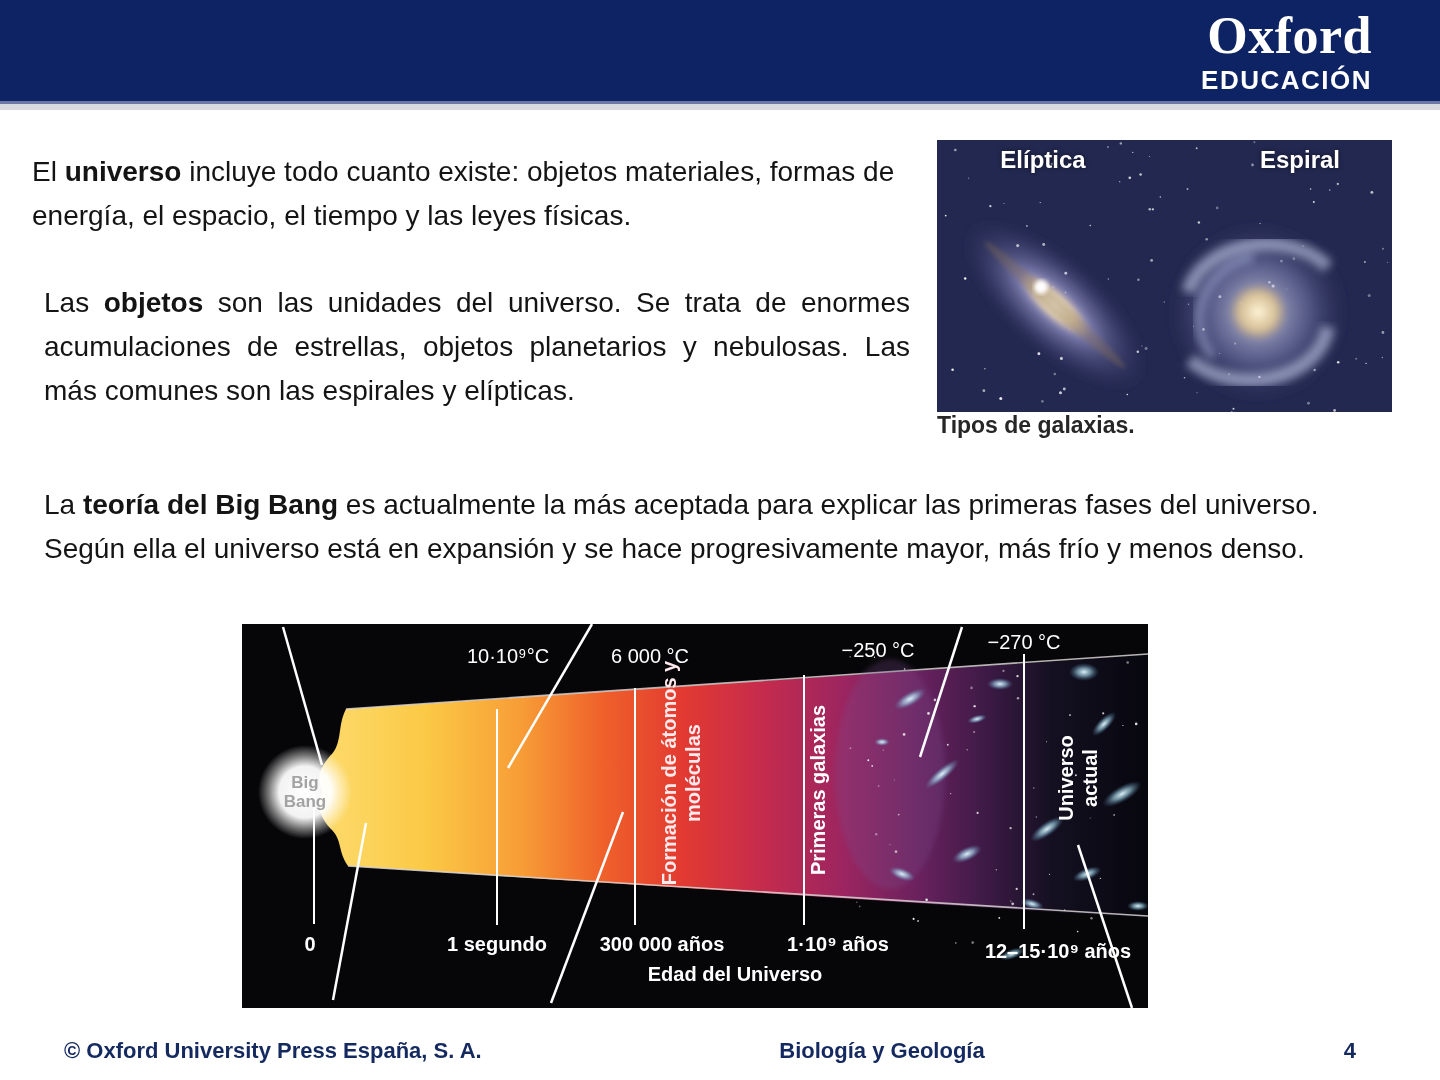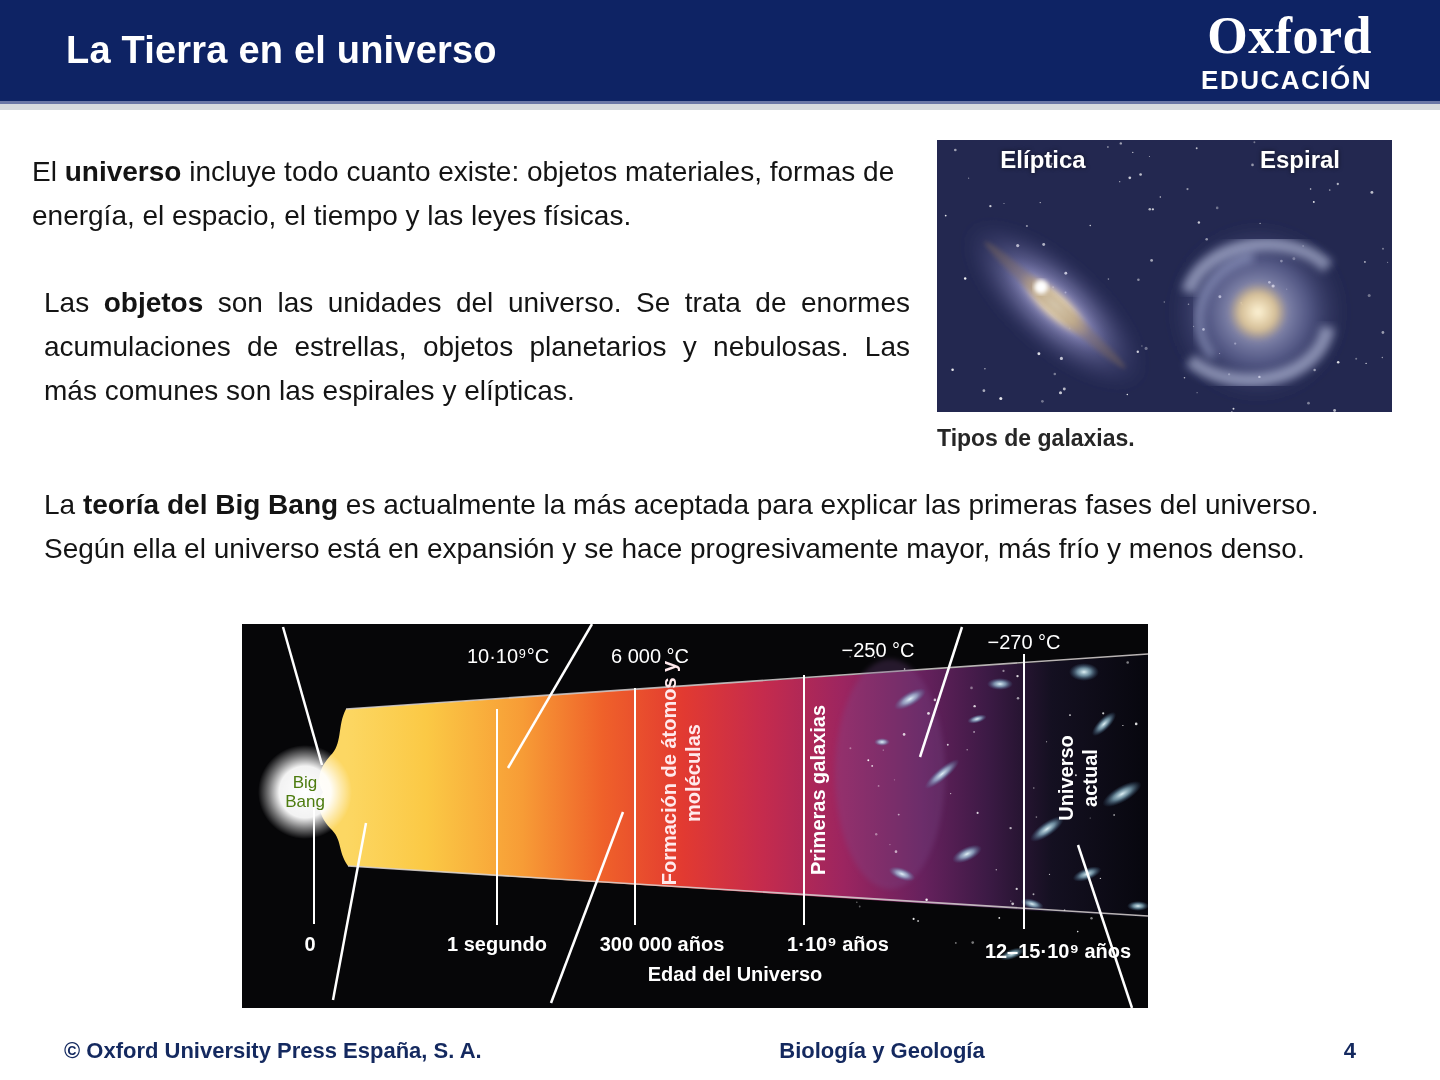--- a/index.html
+++ b/index.html
@@ -44,21 +44,21 @@
     position:relative;width:455px;height:272px;background:#232850;overflow:hidden;
   }
   .figure-img svg{position:absolute;left:0;top:0;}
   .fig-label{
     position:absolute;top:6px;color:#ffffff;font-weight:bold;font-size:24px;
     transform:translateX(-50%);text-shadow:0 0 4px rgba(0,0,0,.6);
   }
   .fig-label.left{left:106px;}
   .fig-label.right{left:363px;}
   .fig-caption{
-    margin-top:13px;color:#262626;font-weight:bold;font-size:23px;
+    color:#262626;font-weight:bold;font-size:23px;
   }
   
   .diagram{
     position:absolute;left:242px;top:624px;width:906px;height:384px;
     background:#060608;overflow:hidden;
   }
   .diagram svg{position:absolute;left:0;top:0;}
   .d-label{
     position:absolute;color:#ffffff;font-size:20px;white-space:nowrap;
     transform:translateX(-50%);
@@ -68,36 +68,35 @@
   .d-axis{font-weight:bold;}
   .d-stage{
     position:absolute;color:#ffffff;font-size:20px;font-weight:bold;
     text-align:center;line-height:24px;
     transform:translate(-50%,-50%) rotate(-90deg);white-space:normal;
   }
   .d-stage.wrap{width:250px;color:#ffe9ec;}
   .d-bigbang{
     position:absolute;left:63px;top:168px;width:60px;
     transform:translate(-50%,-50%);
-    color:#4d7c0f;font-size:17px;font-weight:normal;text-align:center;line-height:19px;
+    color:#a3a3a3;font-size:17px;font-weight:bold;text-align:center;line-height:19px;
   }
   
   .footer-item{
     position:absolute;top:1038px;color:#14295f;font-weight:bold;font-size:22px;
     white-space:nowrap;
   }
   .footer-left{left:64px;}
   .footer-center{left:882px;transform:translateX(-50%);}
   .footer-right{right:84px;}
 </style>
 </head>
 <body>
 
 <div class="header">
-  <div class="header-title">La Tierra en el universo</div>
   <div class="logo">
     <div class="logo-word">Oxford</div>
     <div class="logo-sub">EDUCACIÓN</div>
   </div>
 </div>
 
 <p class="para p1"><span>El </span><b>universo</b><span> incluye todo cuanto existe: objetos materiales, formas de energía, el espacio, el tiempo y las leyes físicas.</span></p>
 
 <p class="para p2"><span>Las </span><b>objetos</b><span> son las unidades del universo. Se trata de enormes acumulaciones de estrellas, objetos planetarios y nebulosas. Las más comunes son las espirales y elípticas.</span></p>
 

